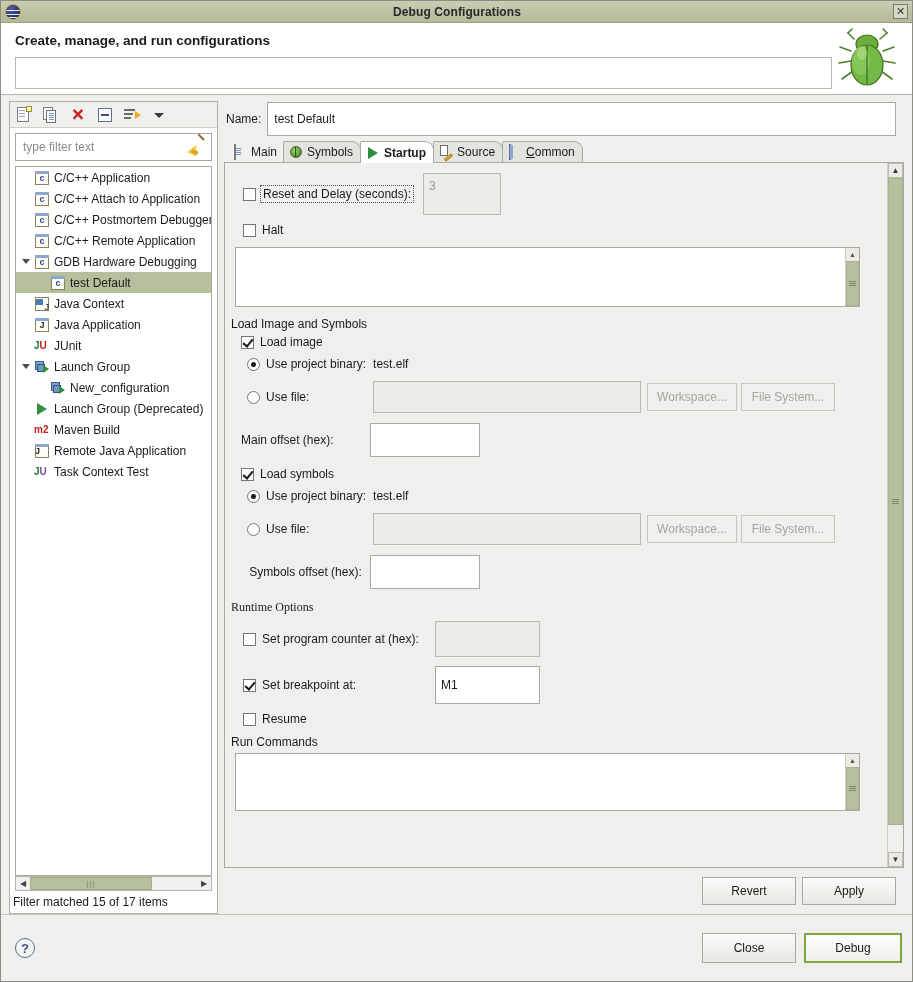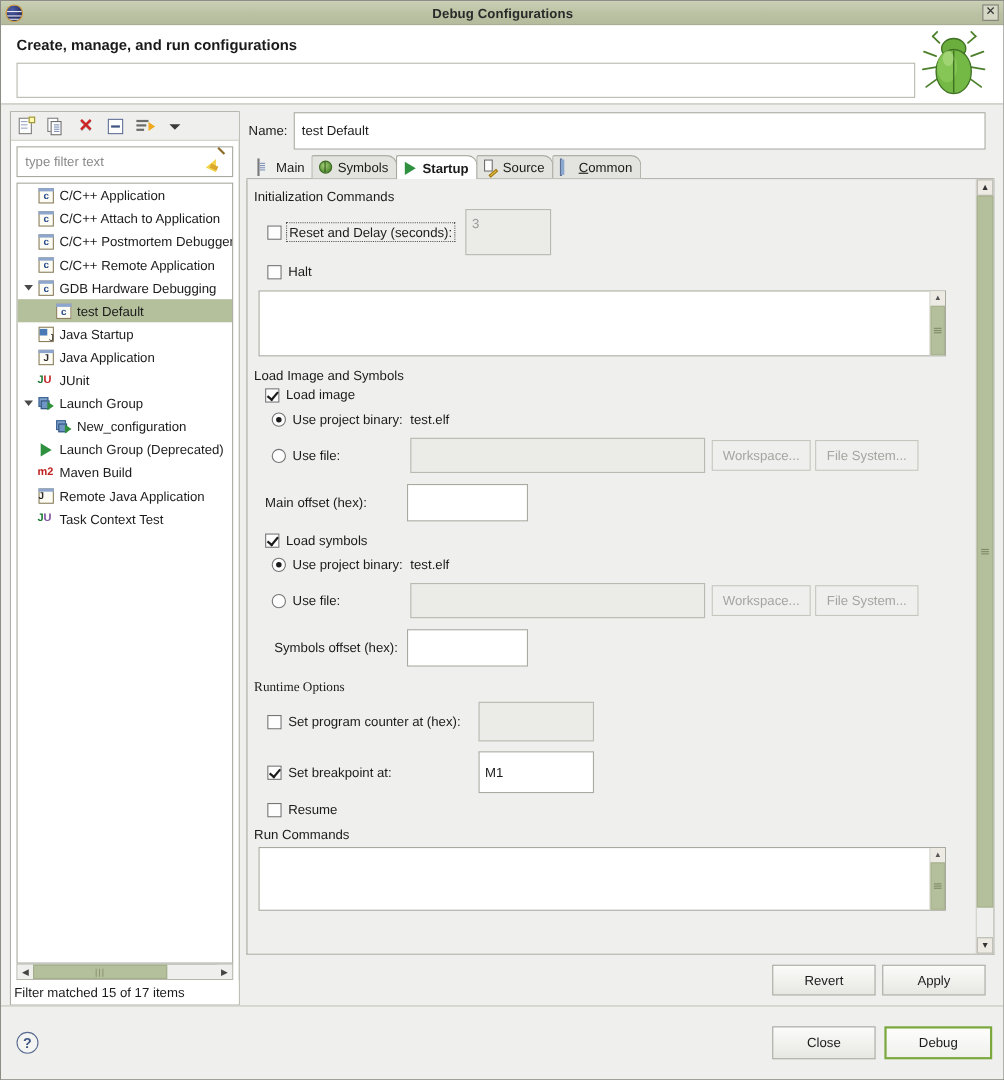--- a/index.html
+++ b/index.html
@@ -675,21 +675,21 @@
               <div class="ic-c"></div>
             </div>
           <div class="tlabel">test Default</div>
         </div>
 
         <div class="trow">
           <div class="tindent"></div>
           <div class="ticon">
               <div class="ic-japplet"></div>
             </div>
-          <div class="tlabel">Java Startup</div>
+          <div class="tlabel">Java Context</div>
         </div>
 
         <div class="trow">
           <div class="tindent"></div>
           <div class="ticon">
               <div class="ic-japp"></div>
             </div>
           <div class="tlabel">Java Application</div>
         </div>
 
@@ -808,21 +808,20 @@
         </div>
         <div class="tab">
           <span class="tabicon"><span class="ic-common"></span></span>
           <span><span class="mn">C</span>ommon</span>
         </div>
       </div>
 
       <div id="tabbody">
         <div id="pane">
 
-          <div class="grouplabel">Initialization Commands</div>
 
           <div class="row" style="margin:4px 0 0 14px;">
             <div class="cbx"></div>
             <div class="lbl focusring">Reset and Delay (seconds):</div>
             <div class="txt dis" style="width:78px;height:42px;margin-left:9px;align-items:flex-start;padding-top:5px;">3</div>
           </div>
 
           <div class="row" style="margin:8px 0 0 14px;">
             <div class="cbx"></div>
             <div class="lbl">Halt</div>

